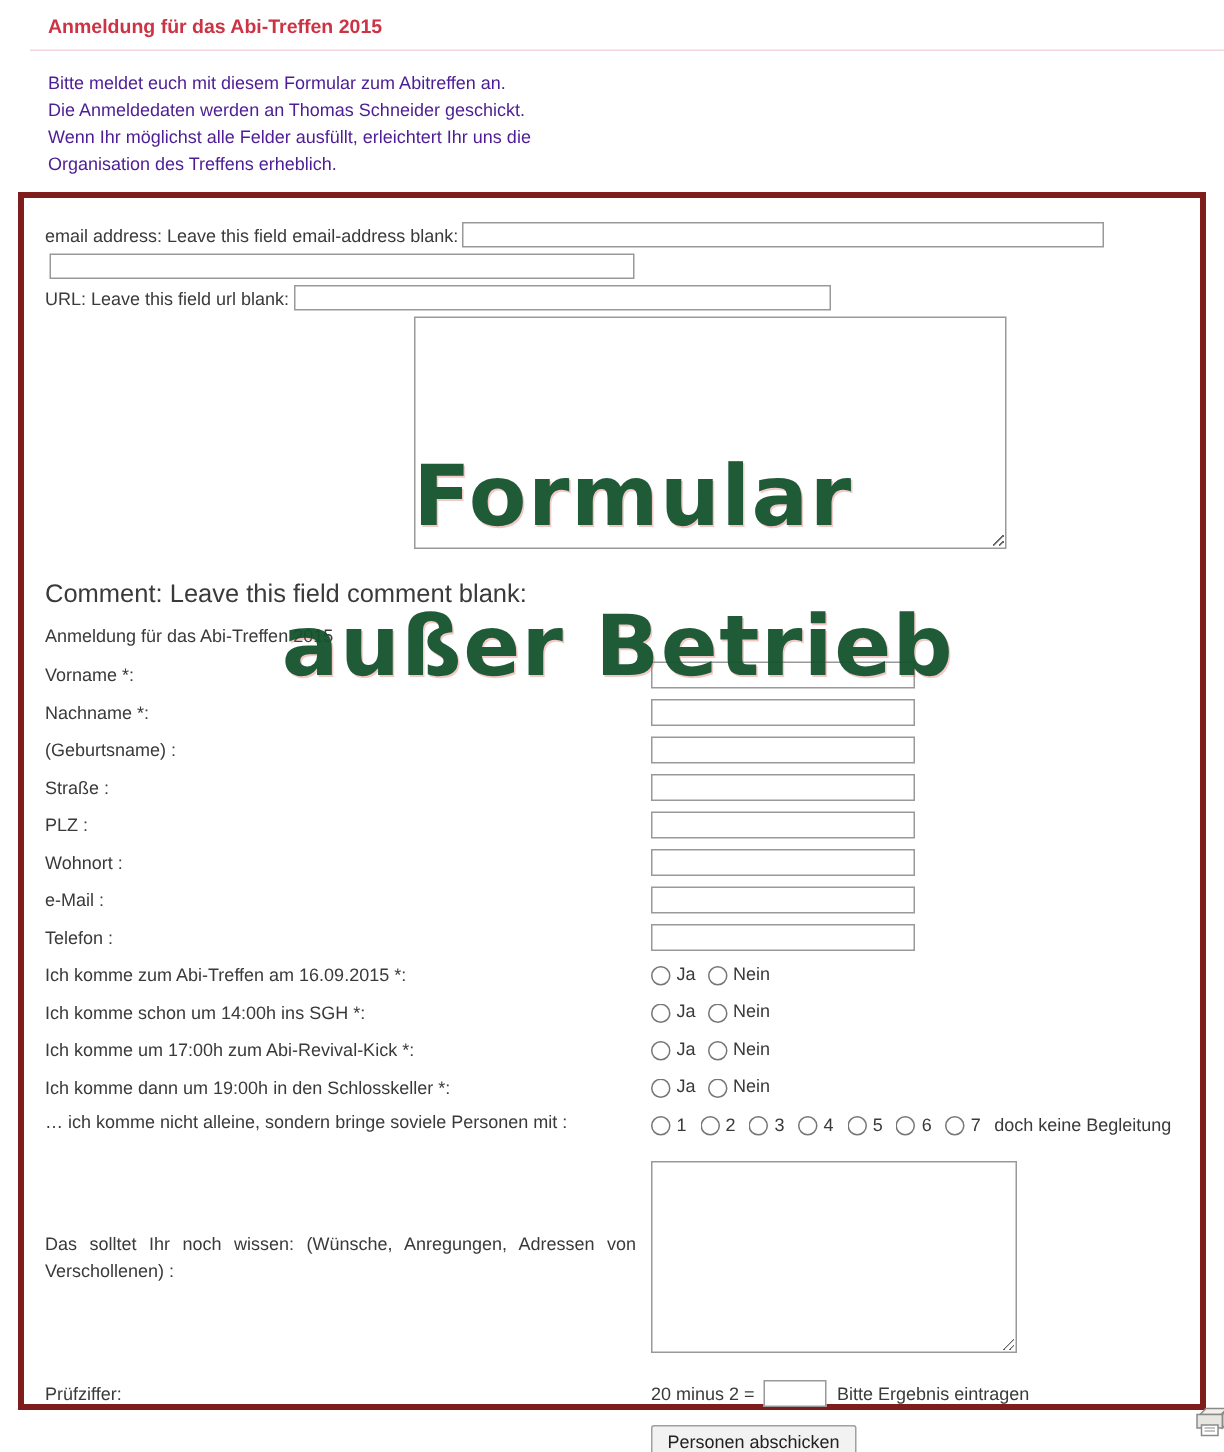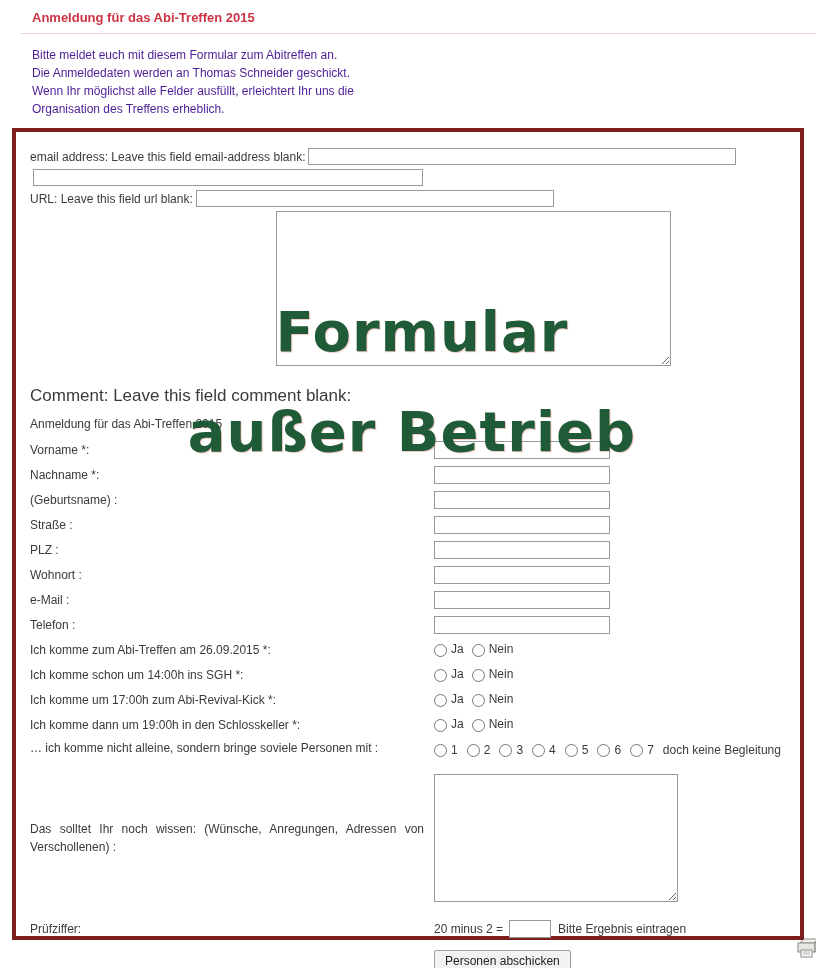--- a/index.html
+++ b/index.html
@@ -316,21 +316,21 @@
       <div class="frow">
         <div class="lab">e-Mail :</div>
         <input class="txt" type="text" value="" style="">
       </div>
       <div class="frow">
         <div class="lab">Telefon :</div>
         <input class="txt" type="text" value="" style="">
       </div>
 
       <div class="frow">
-        <div class="lab">Ich komme zum Abi-Treffen am 26.09.2015 *:</div>
+        <div class="lab">Ich komme zum Abi-Treffen am 16.09.2015 *:</div>
         <div class="radios">
           <span class="opt"><input type="radio" name="q1" style=""><span>Ja</span></span>
           <span class="opt"><input type="radio" name="q1" style=""><span>Nein</span></span>
         </div>
       </div>
 
       <div class="frow">
         <div class="lab">Ich komme schon um 14:00h ins SGH *:</div>
         <div class="radios">
           <span class="opt"><input type="radio" name="q2" style=""><span>Ja</span></span>

